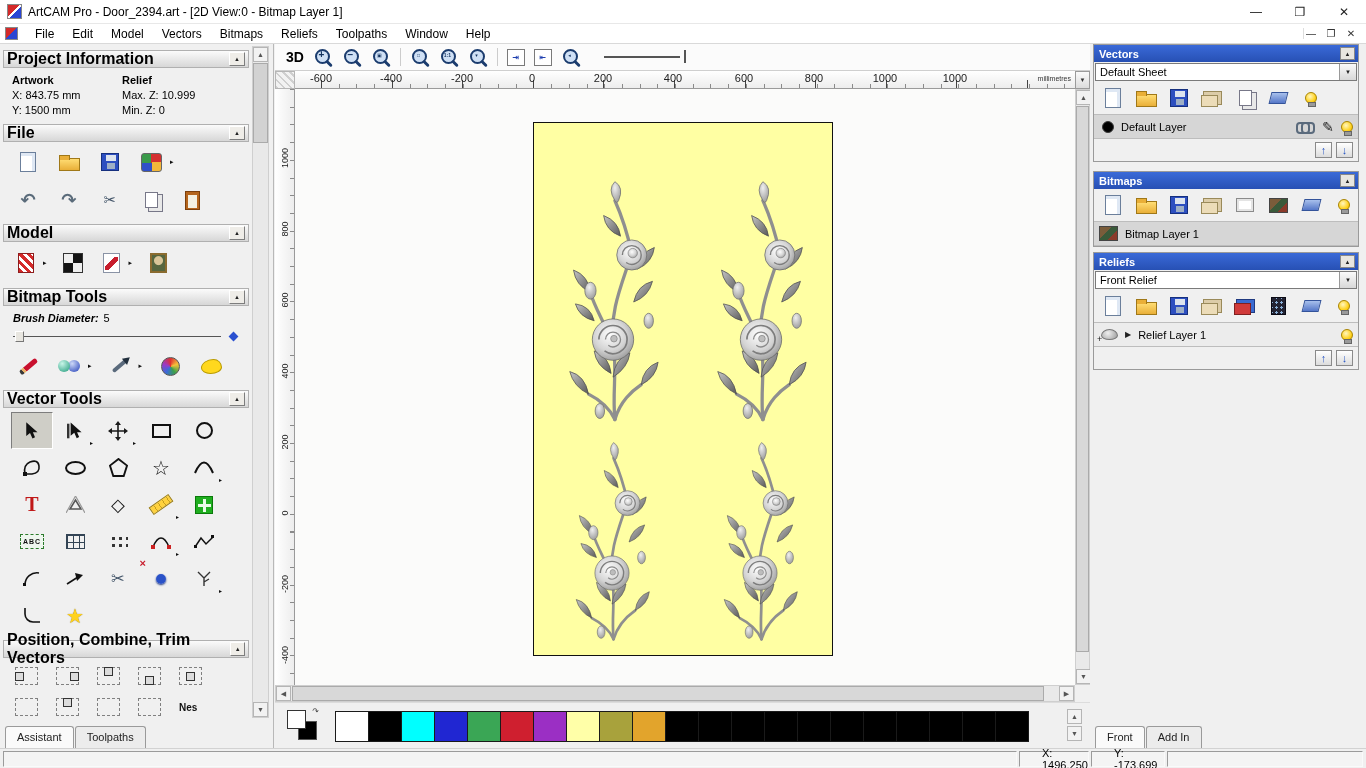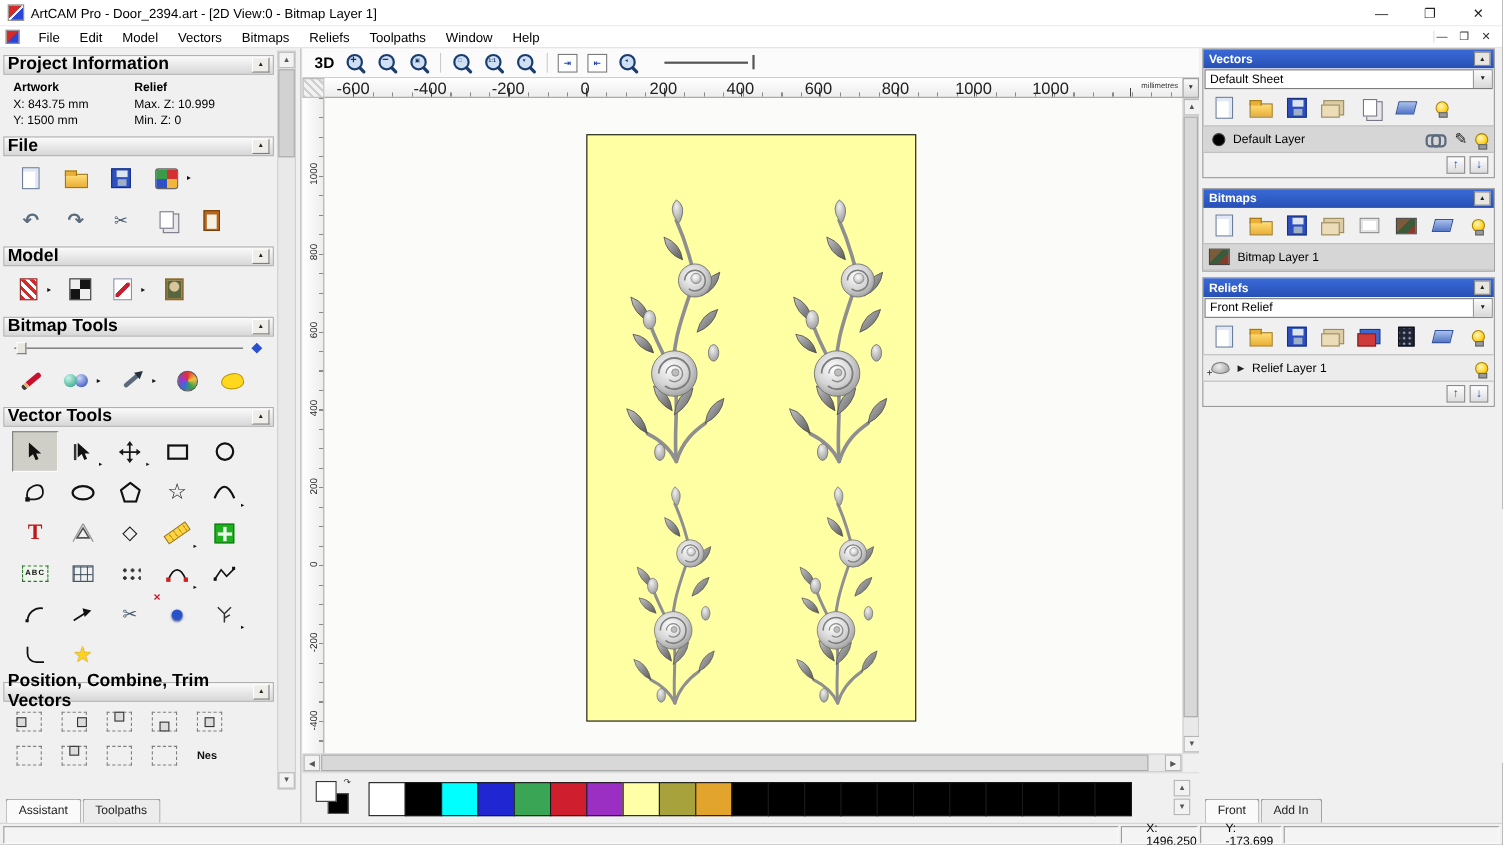--- a/index.html
+++ b/index.html
@@ -126,21 +126,21 @@
 .mag::after{content:"";position:absolute;width:8px;height:3px;background:#1b3c6e;border-radius:2px;transform:rotate(45deg);left:12px;top:15px}
 .mag em{position:absolute;left:2px;top:2px;width:13px;height:12px;display:flex;align-items:center;justify-content:center;font-style:normal;font-weight:bold;font-size:10px;color:#12325e;z-index:1}
 .mag em.s{font-size:5px;letter-spacing:0}
 .i-pgarr{width:18px;height:17px;background:#fff;border:1px solid #7a7a7a;display:flex;align-items:center;justify-content:center;font-size:8px;color:#2040b0;font-weight:bold}
 .tslider{position:relative;width:86px;height:14px;margin-left:14px}
 .tslider::before{content:"";position:absolute;left:0;right:10px;top:6px;height:2px;background:#555}
 .tslider::after{content:"";position:absolute;right:4px;top:0;width:2px;height:13px;background:#555}
 
 .ruler-corner{position:absolute;left:275px;top:71px;width:20px;height:18px;background:repeating-linear-gradient(45deg,#cfcfcf 0 2px,#f2f2f2 2px 5px);border:1px solid #b5b5b5}
 .h-ruler{position:absolute;left:295px;top:71px;width:780px;height:18px;background:linear-gradient(#ffffff,#ededed);border-bottom:1px solid #9a9a9a;overflow:hidden}
-.h-ruler .lbl{position:absolute;top:1px;width:34px;text-align:center;font-size:15px;color:#222}
+.h-ruler .lbl{position:absolute;top:1px;width:34px;text-align:center;font-size:11px;color:#222}
 .h-ruler .unit{position:absolute;top:4px;right:4px;font-size:7px;color:#333}
 .h-ruler .tk{position:absolute;left:26px;bottom:0;height:4px;right:0;background:repeating-linear-gradient(90deg,#8a8a8a 0 1px,transparent 1px 17.7px)}
 .h-ruler .tkM{position:absolute;left:26px;bottom:0;height:8px;right:0;background:repeating-linear-gradient(90deg,#444 0 1px,transparent 1px 70.6px)}
 .ruler-opt{position:absolute;left:1075px;top:71px;width:15px;height:18px;background:linear-gradient(#fafafa,#dcdcdc);border:1px solid #9a9a9a;display:flex;align-items:center;justify-content:center;font-size:6px;color:#333}
 .v-ruler{position:absolute;left:275px;top:89px;width:20px;height:596px;background:linear-gradient(90deg,#ffffff,#ededed);border-right:1px solid #9a9a9a;overflow:hidden}
 .v-ruler .lbl{position:absolute;left:-7px;width:34px;text-align:center;font-size:9px;color:#222;transform:rotate(-90deg)}
 .v-ruler .tk{position:absolute;top:0;bottom:0;right:0;width:4px;background:repeating-linear-gradient(#8a8a8a 0 1px,transparent 1px 17.7px)}
 .viewport{position:absolute;left:295px;top:89px;width:780px;height:596px;background:#fbfbfa;overflow:hidden}
 .art-page{position:absolute;left:238px;top:33px;width:300px;height:534px;background:#ffffa3;border:1px solid #111}
 .v-scroll{position:absolute;left:1075px;top:89px;width:15px;height:596px;background:#e9e9e9;border:1px solid #cfcfcf}
@@ -304,20 +304,24 @@
           <span class="ti">
               <span class="i-mona"></span>
             </span>
         </div>
       </div>
 
       <div class="sec">
         <div class="sec-h">
           <b>Bitmap Tools</b>
           <span class="sec-btn">▲</span>
+        </div>
+        <div class="brush-line">
+          <b>Brush Diameter:</b>
+          <span>5</span>
         </div>
         <div class="slider">
           <span class="rail"></span>
           <span class="thumb"></span>
           <span class="dia"></span>
         </div>
         <div class="irow">
           <span class="ti">
               <span class="i-rpencil"></span>
             </span>

